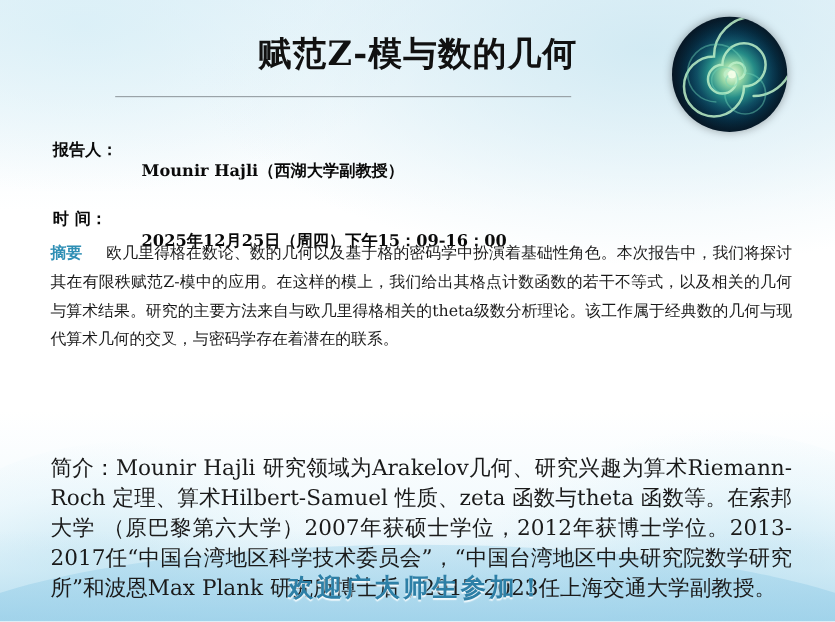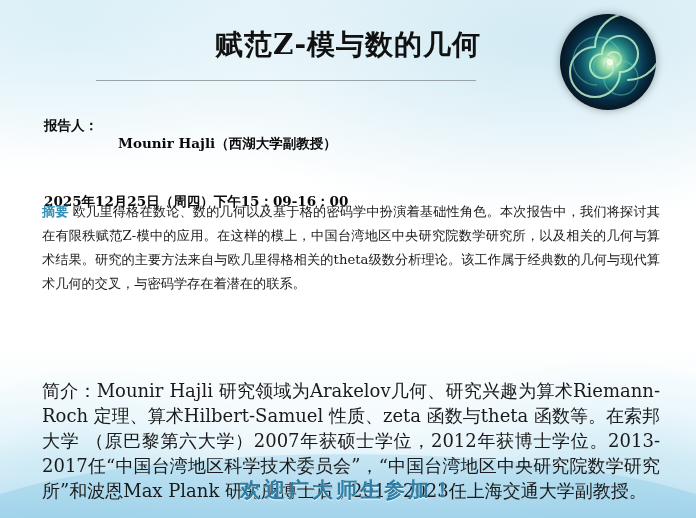--- a/index.html
+++ b/index.html
@@ -147,21 +147,21 @@
     top: 200px;
     font-family: "DejaVu Serif", serif;
     font-size: 13.2px;
     line-height: 24px;
     color: #1a1a1a;
     text-align: justify;
   }
   .abstract .kw {
     color: #2f8fb5;
     font-weight: bold;
-    margin-right: 4px;
+    margin-right: 20px;
   }
 
   .bio {
     position: absolute;
     left: 42px;
     right: 36px;
     top: 378px;
     font-family: "DejaVu Serif", serif;
     font-size: 18px;
     line-height: 25px;
@@ -225,25 +225,26 @@
     </svg>
   </div>
 
 
   <div class="meta">
     <div class="meta-row">
       <span class="meta-label">报告人：</span>
       <span class="meta-value">Mounir Hajli（西湖大学副教授）</span>
     </div>
     <div class="meta-row">
+      <span class="meta-label">时 间：</span>
       <span class="meta-value">2025年12月25日（周四）下午15：09-16：00</span>
     </div>
   </div>
 
   <div class="abstract">
-    <span class="kw">摘要</span><span>欧几里得格在数论、数的几何以及基于格的密码学中扮演着基础性角色。本次报告中，我们将探讨其在有限秩赋范Z-模中的应用。在这样的模上，中国台湾地区中央研究院数学研究所，以及相关的几何与算术结果。研究的主要方法来自与欧几里得格相关的theta级数分析理论。该工作属于经典数的几何与现代算术几何的交叉，与密码学存在着潜在的联系。</span>
+    <span class="kw">摘要</span><span>欧几里得格在数论、数的几何以及基于格的密码学中扮演着基础性角色。本次报告中，我们将探讨其在有限秩赋范Z-模中的应用。在这样的模上，我们给出其格点计数函数的若干不等式，以及相关的几何与算术结果。研究的主要方法来自与欧几里得格相关的theta级数分析理论。该工作属于经典数的几何与现代算术几何的交叉，与密码学存在着潜在的联系。</span>
   </div>
 
   <div class="bio">简介：Mounir Hajli 研究领域为Arakelov几何、研究兴趣为算术Riemann-Roch 定理、算术Hilbert-Samuel 性质、zeta 函数与theta 函数等。在索邦大学 （原巴黎第六大学）2007年获硕士学位，2012年获博士学位。2013-2017任“中国台湾地区科学技术委员会”，“中国台湾地区中央研究院数学研究所”和波恩Max Plank 研究所博士后，2017-2023任上海交通大学副教授。</div>
 
   <div class="welcome">欢迎广大师生参加！</div>
 
 </div>
 
 </body></html>

